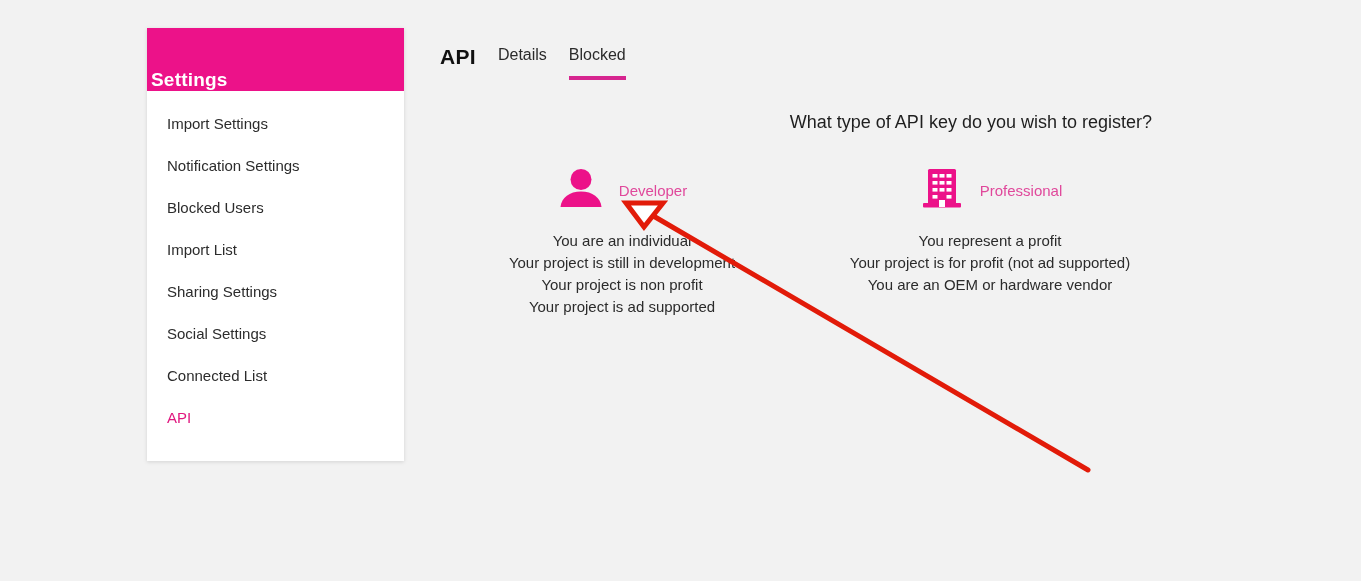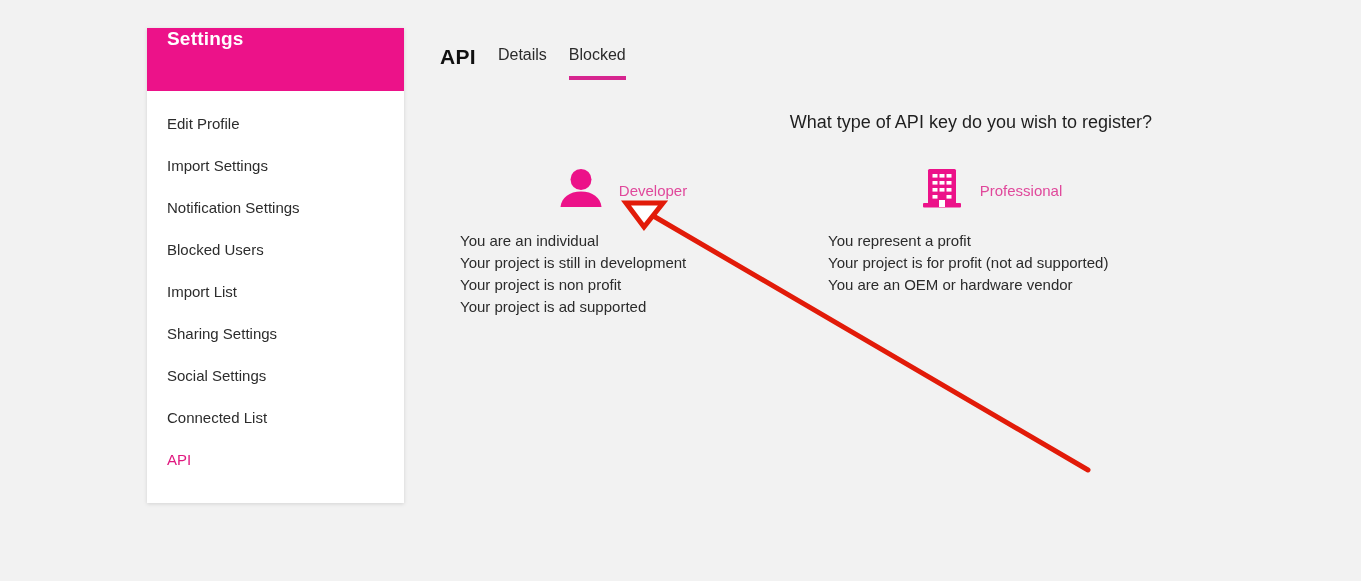--- a/index.html
+++ b/index.html
@@ -22,22 +22,22 @@
     left: 147px;
     top: 28px;
     width: 257px;
     background: #ffffff;
     box-shadow: 0 1px 4px rgba(0,0,0,0.13);
   }
   #settings-header {
     background: #ec1289;
     height: 63px;
     display: flex;
-    align-items: flex-start;
-    padding-left: 20px;
+    align-items: flex-end;
+    padding-left: 4px;
     box-sizing: border-box;
   }
   #settings-header .title {
     color: #ffffff;
     font-size: 19px;
     font-weight: bold;
     letter-spacing: 0.2px;
   }
   #settings-nav {
     padding: 12px 0 22px 0;
@@ -106,20 +106,21 @@
     line-height: 24px;
   }
 
   #options {
     margin-top: 28px;
     display: flex;
     width: 712px;
   }
   .option {
     width: 356px;
+    text-align: center;
   }
   .option-head {
     display: flex;
     align-items: center;
     justify-content: center;
     gap: 14px;
     height: 56px;
   }
   .option-icon {
     width: 48px;
@@ -154,21 +155,20 @@
   }
 </style>
 </head>
 <body>
 
 <div id="settings-card">
   <div id="settings-header">
     <span class="title">Settings</span>
   </div>
   <nav id="settings-nav">
-    <a class="nav-item" href="#">Edit Profile</a>
     <a class="nav-item" href="#">Import Settings</a>
     <a class="nav-item" href="#">Notification Settings</a>
     <a class="nav-item" href="#">Blocked Users</a>
     <a class="nav-item" href="#">Import List</a>
     <a class="nav-item" href="#">Sharing Settings</a>
     <a class="nav-item" href="#">Social Settings</a>
     <a class="nav-item" href="#">Connected List</a>
     <a class="nav-item active" href="#">API</a>
   </nav>
 </div>

